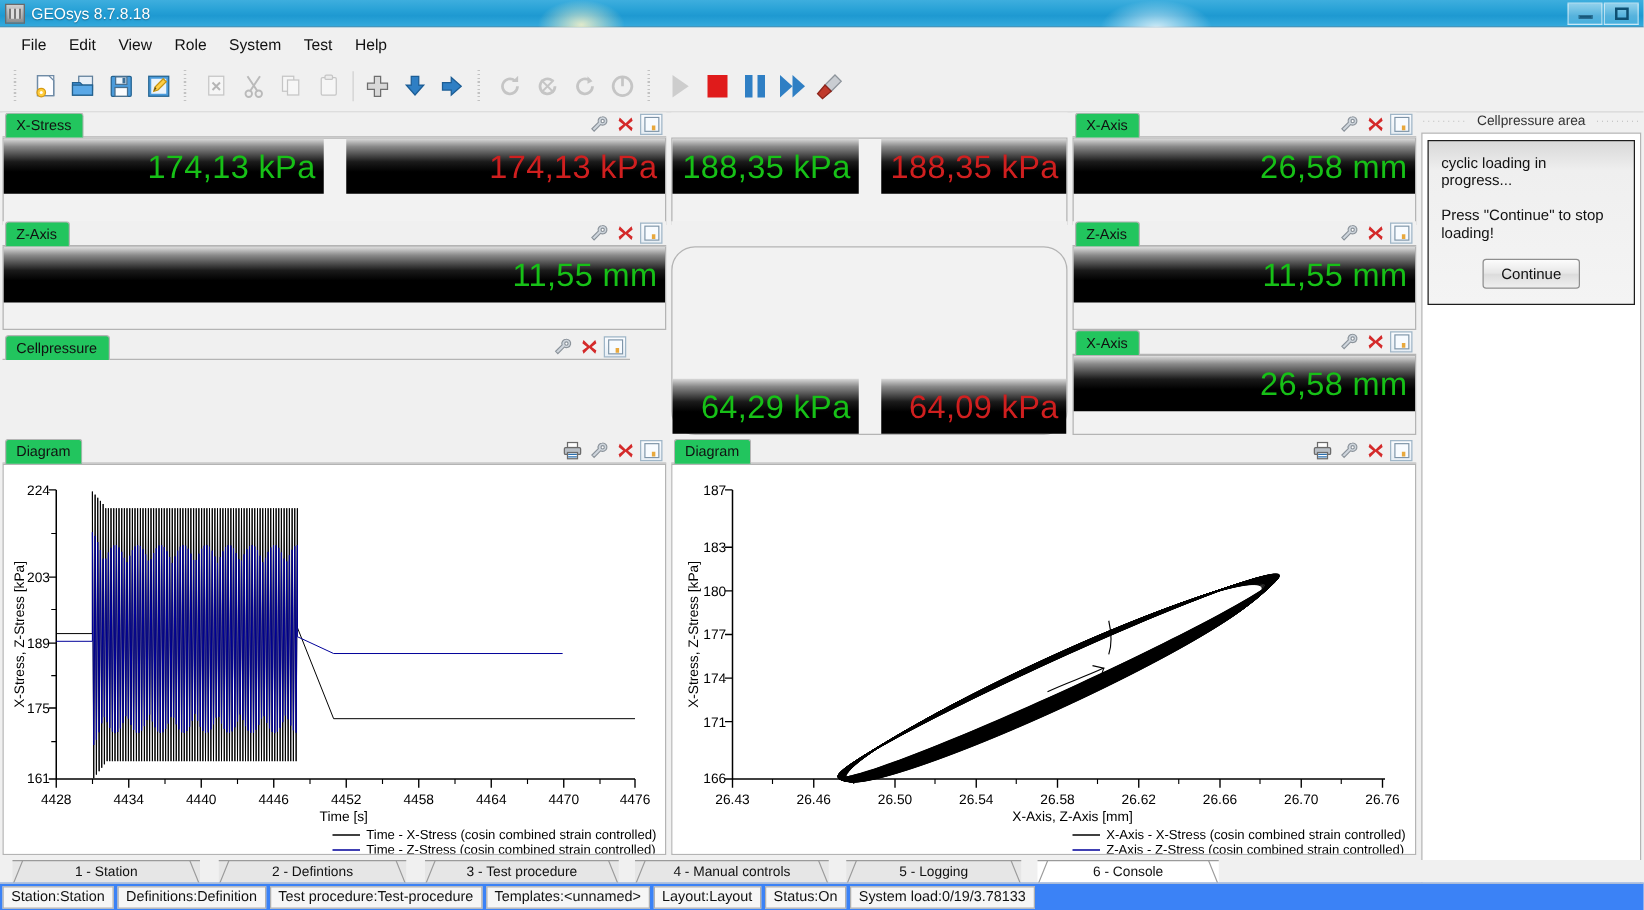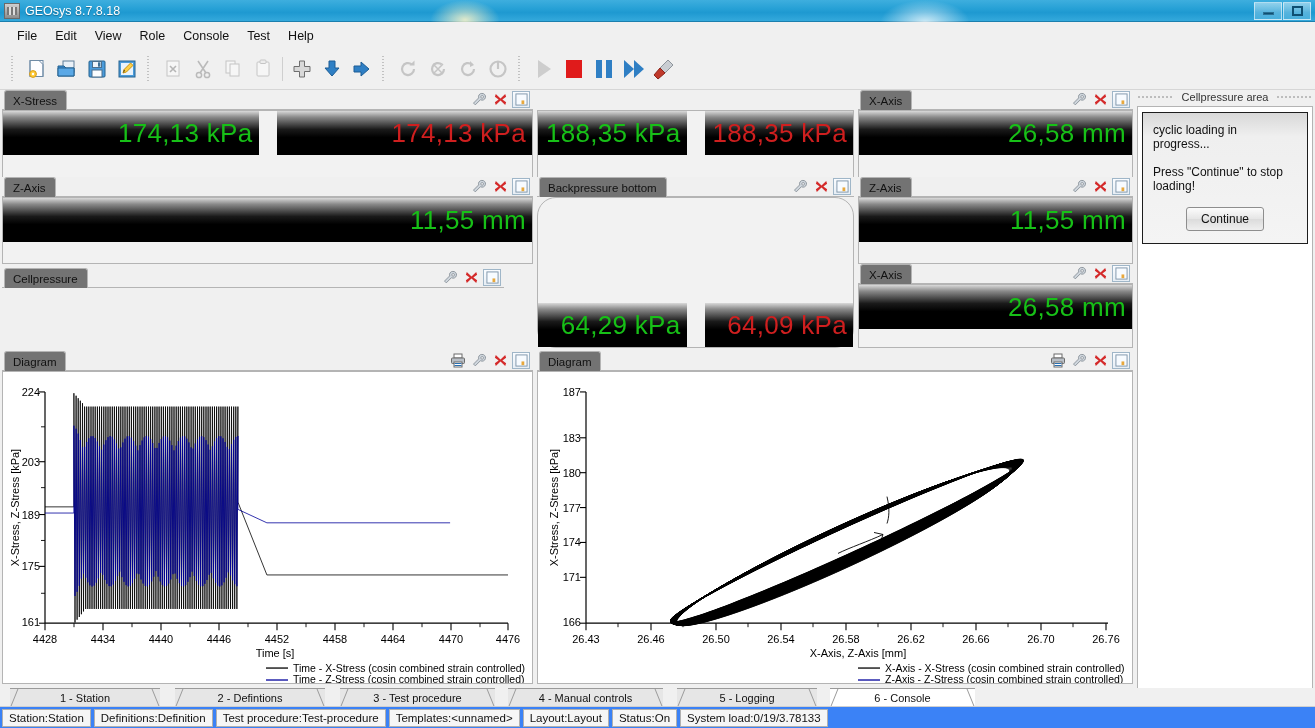--- a/index.html
+++ b/index.html
@@ -66,21 +66,21 @@
     background-image: repeating-linear-gradient(180deg,#b9b9b9 0 1px,transparent 1px 3px);
     background-size: 2px 100%; background-repeat: repeat-y; opacity:.85; }
   .tb-btn { width: 30px; height: 30px; display: flex; align-items: center; justify-content: center; }
   .tb-sep { width:1px; height:24px; background:#cfcfcf; margin:0 4px; }
 
   
   .panel { position: absolute; background: #f0f0f0; }
   .panel-head { height: 20px; position: relative; }
   .panel-tab {
     position: absolute; left: 2px; top: 0px; height: 20px;
-    background: #737373; border: 1px solid #b4b4b4; border-bottom: none;
+    background: #22c55e; border: 1px solid #b4b4b4; border-bottom: none;
     border-radius: 3px 3px 0 0; padding: 0 9px 0 8px;
     display: flex; align-items: center; font-size: 11.5px; color: #111;
     z-index: 3;
   }
   .panel-headline { position:absolute; left:0; right:0; bottom:0; height:1px; background:#b4b4b4; }
   .panel-tools { position: absolute; right: 3px; top: 1px; display: flex; align-items: center; gap: 3px; z-index:4; }
   .tool-ico { width: 18px; height: 17px; display:flex; align-items:center; justify-content:center; }
   .tool-ico.boxed { border:1px solid #9fb6c8; background: linear-gradient(180deg,#fafcff,#e7eef5); }
   .panel-body {
     position: absolute; left: 0; right: 0; top: 20px; bottom: 0;
@@ -165,21 +165,21 @@
           <div class="restico"></div>
         </div>
     </div>
   </div>
 
   <div class="menubar">
     <div class="menu-item">File</div>
     <div class="menu-item">Edit</div>
     <div class="menu-item">View</div>
     <div class="menu-item">Role</div>
-    <div class="menu-item">Console</div>
+    <div class="menu-item">System</div>
     <div class="menu-item">Test</div>
     <div class="menu-item">Help</div>
   </div>
 
   <div class="toolbar">
     <div class="tb-grip"></div>
 
     <div class="tb-btn">
       <svg width="22" height="22" viewBox="0 0 22 22">
         <rect x="4" y="2.5" width="13" height="16" fill="#fdfdff" stroke="#6f8ba6"></rect>
@@ -413,43 +413,20 @@
       <div class="led green">
           <span>188,35 kPa</span>
         </div>
       <div class="led red">
           <span>188,35 kPa</span>
         </div>
     </div>
   </div>
 
   <div class="panel" style="left:537px; top:177px; width:317px; height:171px;">
-    <div class="panel-head">
-        <div class="panel-headline"></div>
-      <div class="panel-tab">Backpressure bottom</div>
-      <div class="panel-tools">
-        <div class="tool-ico">
-          <svg width="15" height="15" viewBox="0 0 16 16">
-              <path d="M10.5 1.5a3.6 3.6 0 0 0-3.4 4.8L1.6 11.8l1.9 1.9 5.5-5.5a3.6 3.6 0 1 0 1.5-6.7z" fill="#cfd6dd" stroke="#8b939b"></path>
-              <circle cx="10.8" cy="5.2" r="1.4" fill="#fff" stroke="#8b939b"></circle>
-            </svg>
-          </div>
-        <div class="tool-ico">
-          <svg width="15" height="15" viewBox="0 0 16 16">
-              <path d="M3 2.2 L8 7 L13 2.2 L14 5 L10 8 L14 11 L13 13.8 L8 9 L3 13.8 L2 11 L6 8 L2 5z" fill="#d42a2a"></path>
-            </svg>
-          </div>
-        <div class="tool-ico boxed">
-          <svg width="13" height="13" viewBox="0 0 14 14">
-              <rect x="1" y="1" width="12" height="12" fill="#f7fbff" stroke="#7d94a8"></rect>
-              <path d="M7 8 l3 0 0 4 -3 0z" fill="#e8a83c"></path>
-            </svg>
-          </div>
-      </div>
-    </div>
     <div class="panel-body" style="align-items:flex-end;border-radius:19px;">
       <div class="led green">
           <span>64,29 kPa</span>
         </div>
       <div class="led red">
           <span>64,09 kPa</span>
         </div>
     </div>
   </div>
 

